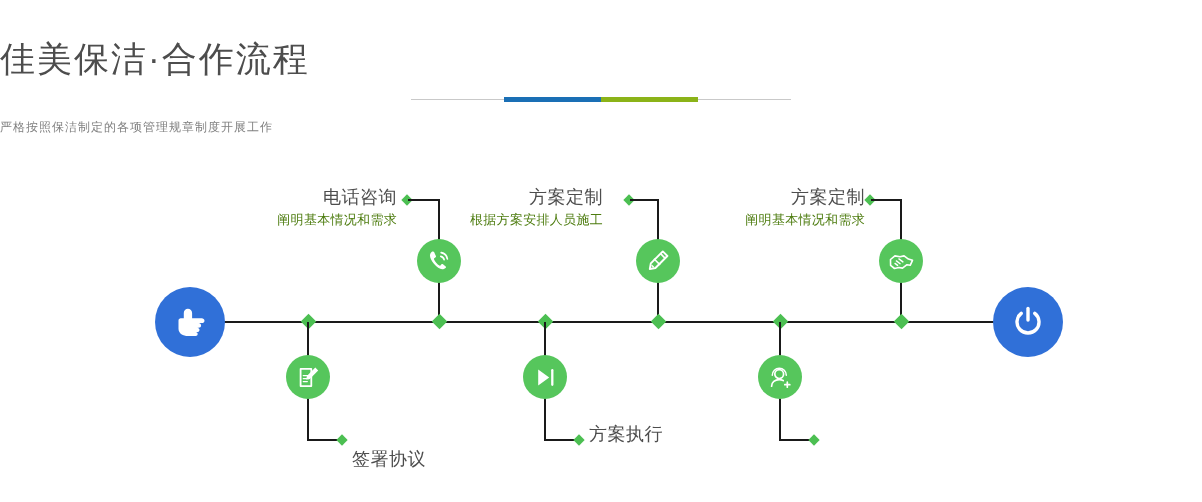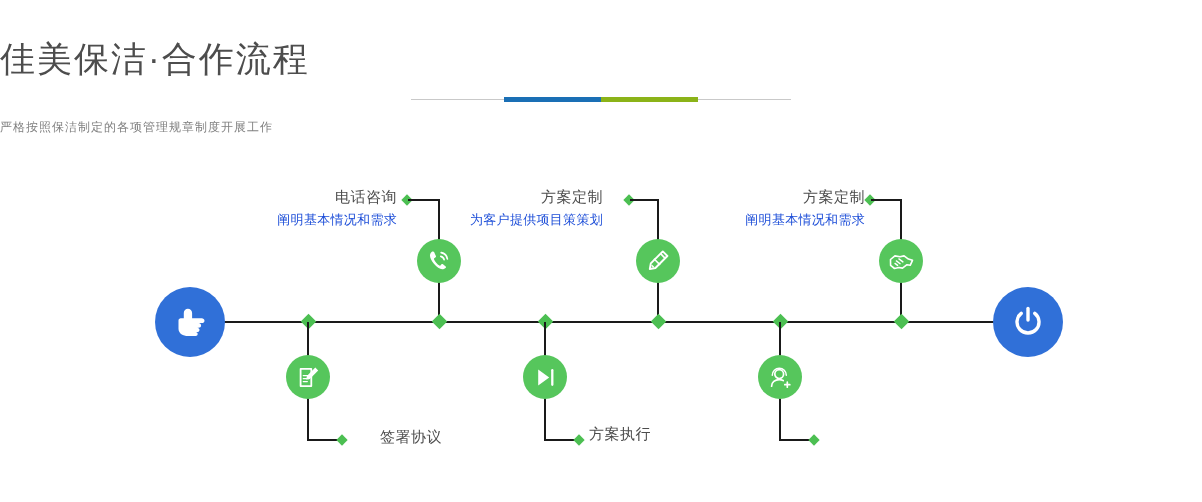--- a/index.html
+++ b/index.html
@@ -140,29 +140,29 @@
     justify-content: center;
   }
   .node-icon svg { display: block; }
 
   
   .step-label {
     position: absolute;
     white-space: nowrap;
   }
   .step-label .title {
-    font-size: 15px;
+    font-size: 18px;
     line-height: 22px;
     color: #4d4d4d;
     letter-spacing: 0.5px;
   }
   .step-label .desc {
     font-size: 13px;
     line-height: 20px;
-    color: #1d4ed8;
+    color: #4d7c0f;
     letter-spacing: 0.3px;
     margin-top: 2px;
   }
   .step-label.top { text-align: right; }
   .step-label.bottom { text-align: left; }
 </style>
 </head>
 <body>
 
 <div id="root">
@@ -211,21 +211,21 @@
           <path d="M6.3 3.6c-.9.5-2.1 1.9-2.3 3.3-.3 2.2 1.1 5.6 3.9 8.8 2.8 3.3 6 5.4 8.2 5.6 1.4.1 3-.8 3.7-1.6.3-.4.2-.8-.1-1.1l-3-2.5c-.4-.3-.9-.3-1.2.1l-1.1 1.2c-.3.3-.7.4-1 .2-1-.6-2.2-1.6-3.2-2.8-1-1.2-1.8-2.5-2.2-3.6-.1-.4 0-.7.3-1l1.3-.9c.4-.3.5-.8.3-1.2L8.1 4c-.3-.5-1-.7-1.8-.4z" fill="#ffffff"></path>
           <path d="M15.2 4.6a7.6 7.6 0 0 1 6.2 6.4" stroke="#ffffff" stroke-width="1.7" stroke-linecap="round"></path>
           <path d="M14.8 8.3a4.4 4.4 0 0 1 3.3 3.4" stroke="#ffffff" stroke-width="1.7" stroke-linecap="round"></path>
         </svg>
       </span>
     </div>
     <div class="diamond" style="left:434px; top:316px;"></div>
 
     <div class="step-label top" style="right:599px; top:186px;">
       <div class="title">方案定制</div>
-      <div class="desc">为客户提供项目策策划</div>
+      <div class="desc">根据方案安排人员施工</div>
     </div>
     <div class="diamond small" style="left:625px; top:196px;"></div>
     <div class="h-line" style="left:630px; top:199px; width:28px;"></div>
     <div class="v-line" style="left:657px; top:199px; height:123px;"></div>
     <div class="node-icon" style="left:636px; top:239px;">
       <span>
         <svg width="26" height="26" viewBox="0 0 26 26" fill="none">
           <path d="M17.8 3.4l4.6 4.6-12 12-5.6 1 1-5.6 12-12z" stroke="#ffffff" stroke-width="1.9" stroke-linejoin="round"></path>
           <path d="M15.6 5.7l4.6 4.6" stroke="#ffffff" stroke-width="1.7"></path>
           <path d="M8.9 10.7l6.2 6.2" stroke="#ffffff" stroke-width="1.5"></path>
@@ -258,21 +258,21 @@
       <span>
         <svg width="25" height="25" viewBox="0 0 25 25" fill="none">
           <path d="M4.6 3.9h10.7v17.2H4.6z" stroke="#ffffff" stroke-width="1.8" stroke-linejoin="round"></path>
           <path d="M7.3 10.6h5.6M7.3 13.6h5.6M7.3 16.6h4" stroke="#ffffff" stroke-width="1.4" stroke-linecap="round"></path>
           <path d="M19.3 2.6l2.9 2.9-8.4 8.4-3.6.7.7-3.6 8.4-8.4z" fill="#ffffff"></path>
         </svg>
       </span>
     </div>
     <div class="h-line" style="left:307px; top:439px; width:33px;"></div>
     <div class="diamond small" style="left:338px; top:436px;"></div>
-    <div class="step-label bottom" style="left:352px; top:426px;margin-left:28px;">
+    <div class="step-label bottom" style="left:352px; top:448px;">
       <div class="title">签署协议</div>
     </div>
 
     <div class="diamond" style="left:540px; top:316px;"></div>
     <div class="v-line" style="left:544px; top:322px; height:119px;"></div>
     <div class="node-icon" style="left:523px; top:355px;">
       <span>
         <svg width="25" height="25" viewBox="0 0 25 25" fill="none">
           <path d="M5.2 4.4l11 8.1-11 8.1V4.4z" fill="#ffffff"></path>
           <path d="M19.3 5.2v14.6" stroke="#ffffff" stroke-width="2.3" stroke-linecap="round"></path>

